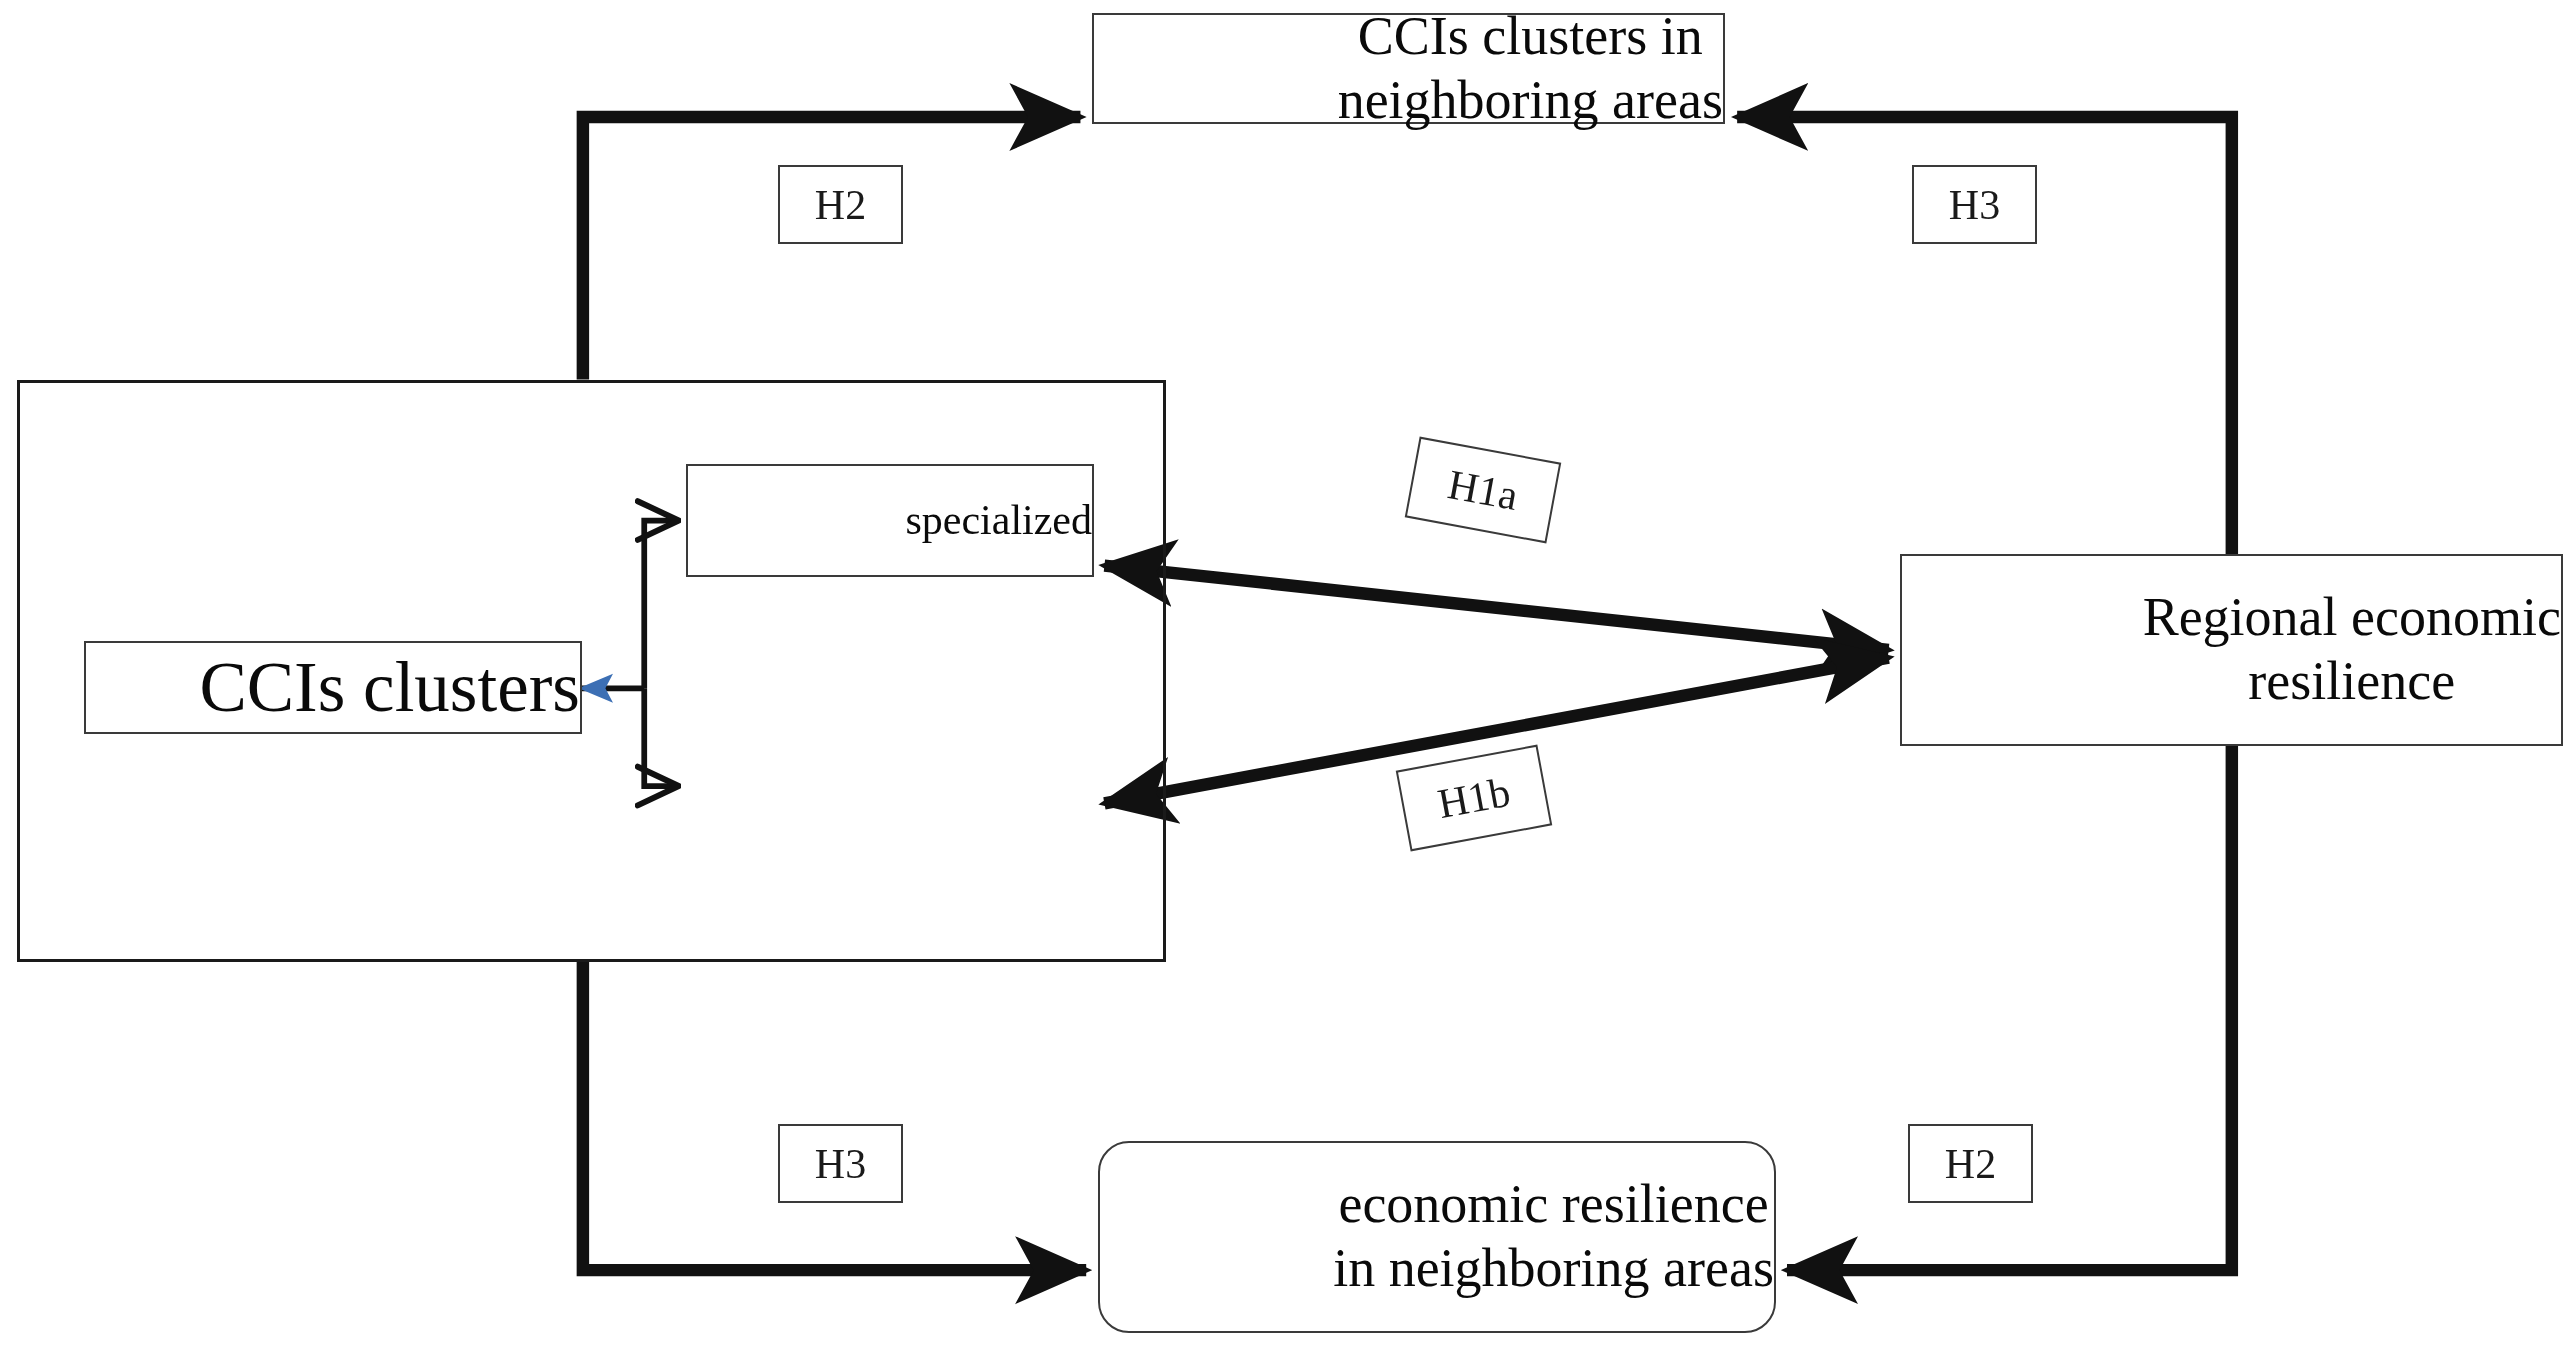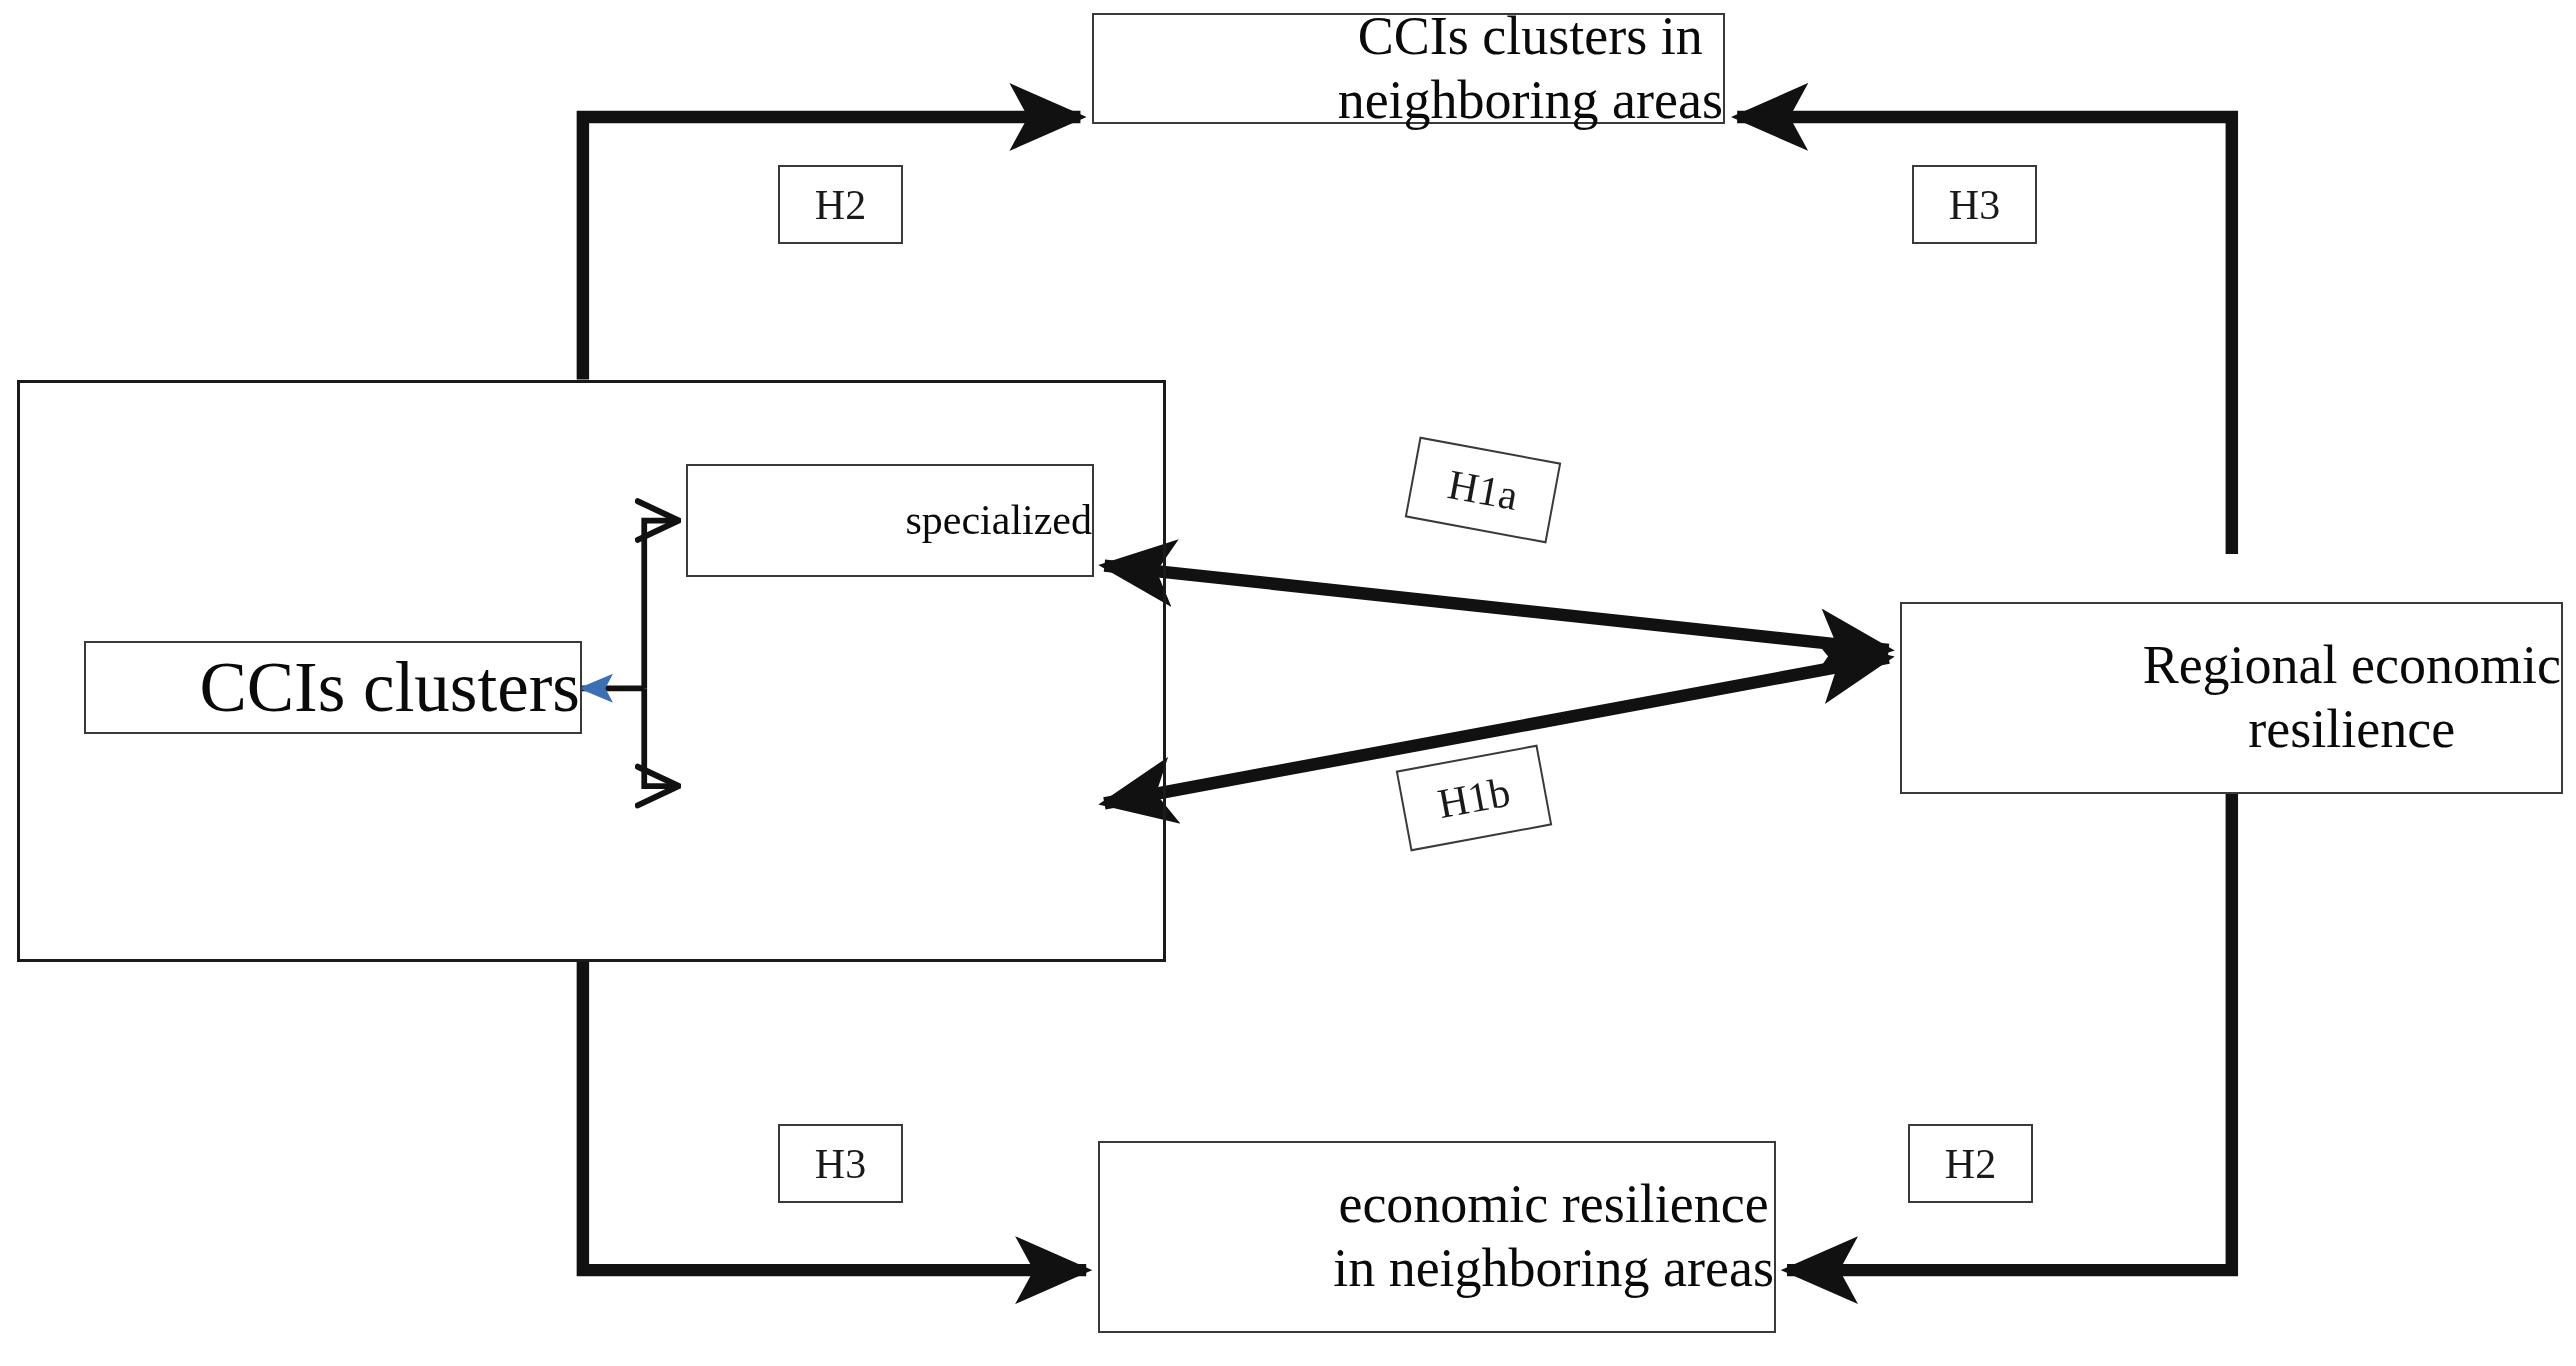--- a/index.html
+++ b/index.html
@@ -75,25 +75,25 @@
     left: 686px; top: 464px; width: 408px; height: 113px;
     font-size: 42px;
   }
   #node-diversified {
     left: 686px; top: 730px; width: 408px; height: 113px;
     font-size: 54px;
   }
   #node-regional {
     left: 1900px; top: 554px; width: 663px; height: 192px;
     font-size: 54px;
-    margin-top: 48px;
   }
   #node-econ-neighboring {
     left: 1098px; top: 1141px; width: 678px; height: 192px;
     font-size: 54px;
+    border-radius: 31px;
   }
   #group-ccis-frame {
     left: 17px; top: 380px; width: 1149px; height: 582px;
   }
   #hyp-h2-top { left: 778px; top: 165px; width: 125px; height: 79px; }
   #hyp-h3-top { left: 1912px; top: 165px; width: 125px; height: 79px; }
   #hyp-h3-bottom { left: 778px; top: 1124px; width: 125px; height: 79px; }
   #hyp-h2-bottom { left: 1908px; top: 1124px; width: 125px; height: 79px; }
   #hyp-h1a { left: 1411px; top: 449px; width: 144px; height: 82px; }
   #hyp-h1b { left: 1402px; top: 757px; width: 144px; height: 82px; }

